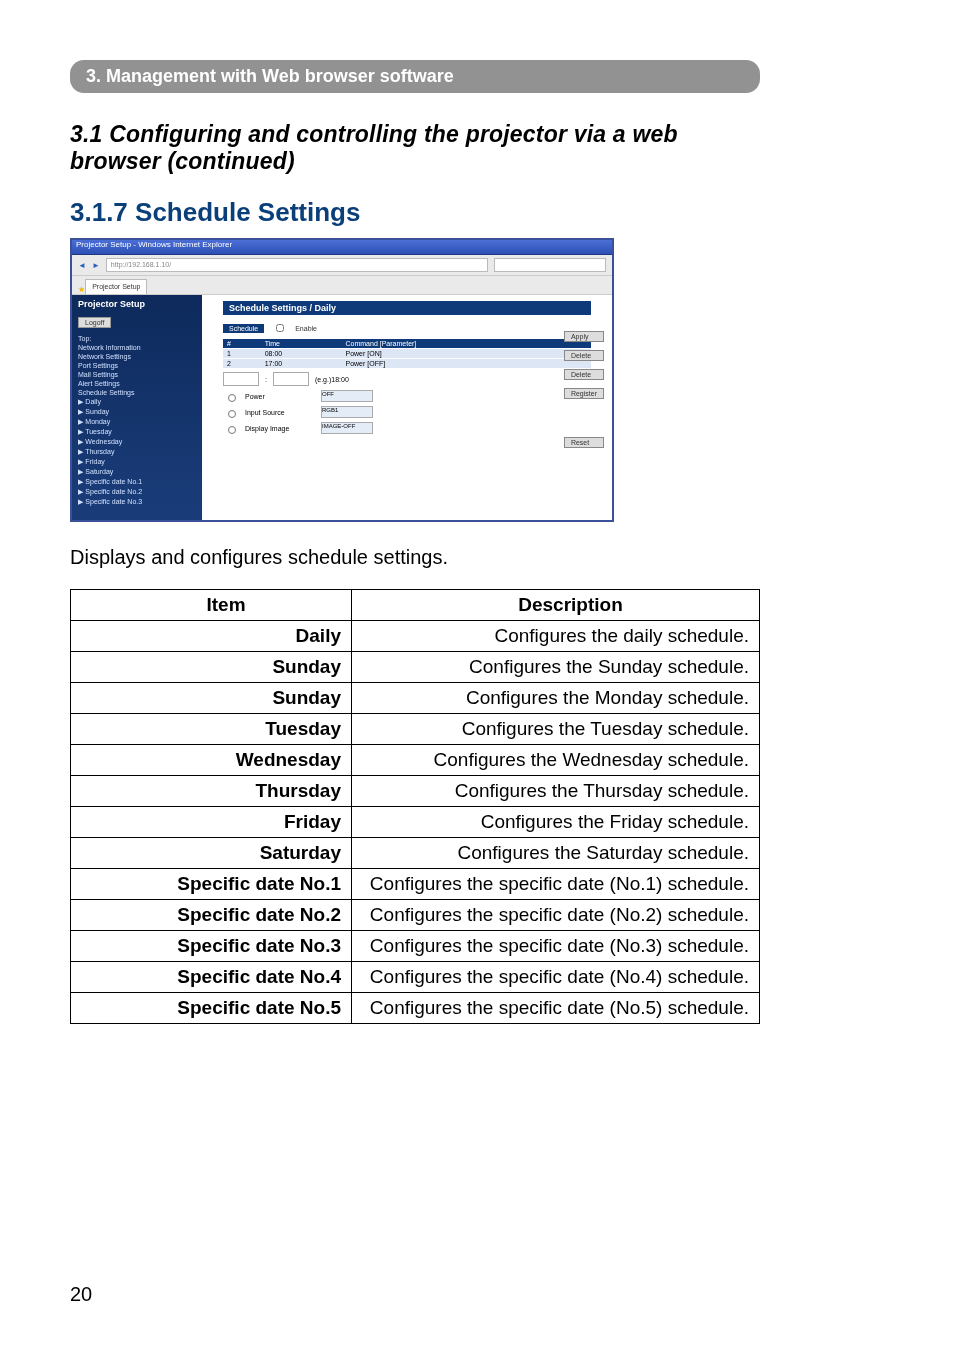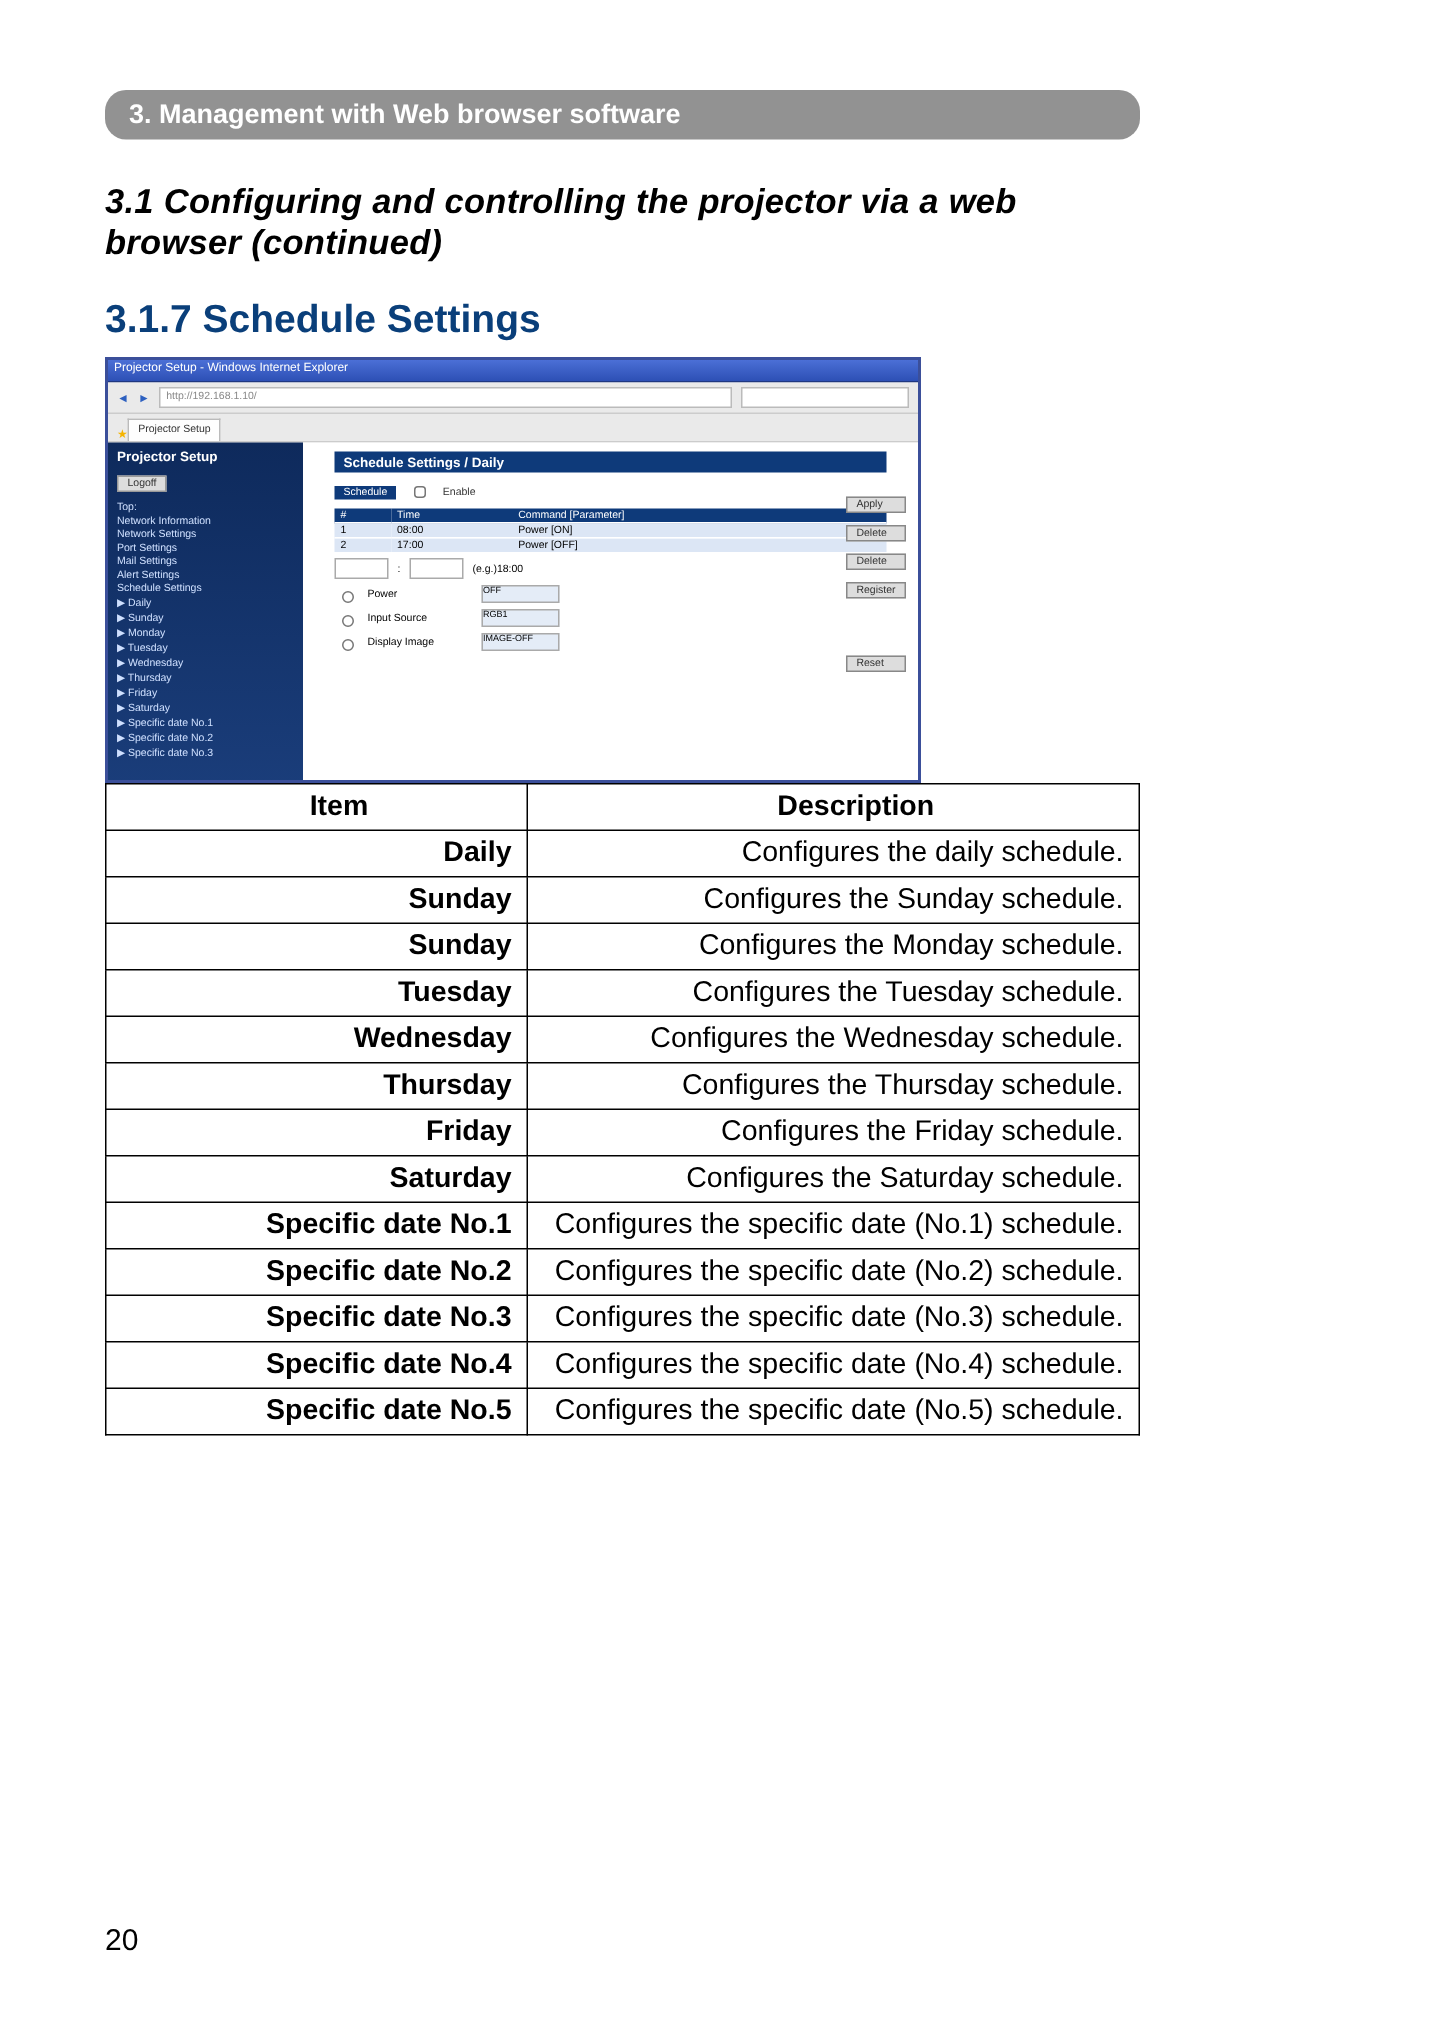--- a/index.html
+++ b/index.html
@@ -360,20 +360,21 @@
           <span class="ss-btn">Apply</span>
           <span class="ss-btn">Delete</span>
           <span class="ss-btn">Delete</span>
           <span class="ss-btn">Register</span>
           <span class="ss-btn" style="margin-top:30px;">Reset</span>
         </div>
       </div>
     </div>
   </div>
 
+  <div class="caption">Displays and configures schedule settings.</div>
 
   <table class="spec">
     <thead>
       <tr>
         <th>Item</th>
         <th>Description</th>
       </tr>
     </thead>
     <tbody id="spec-body">
         <tr>

